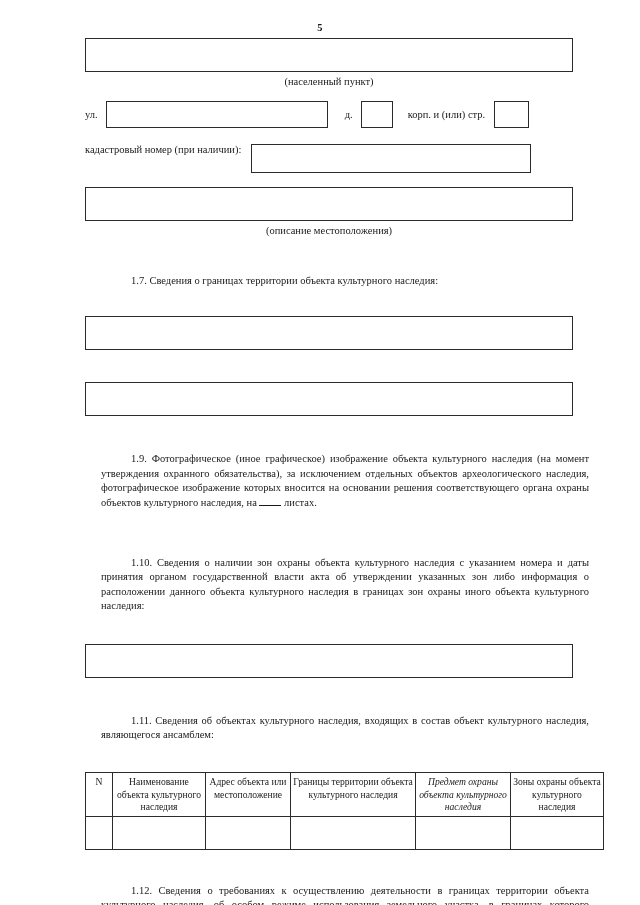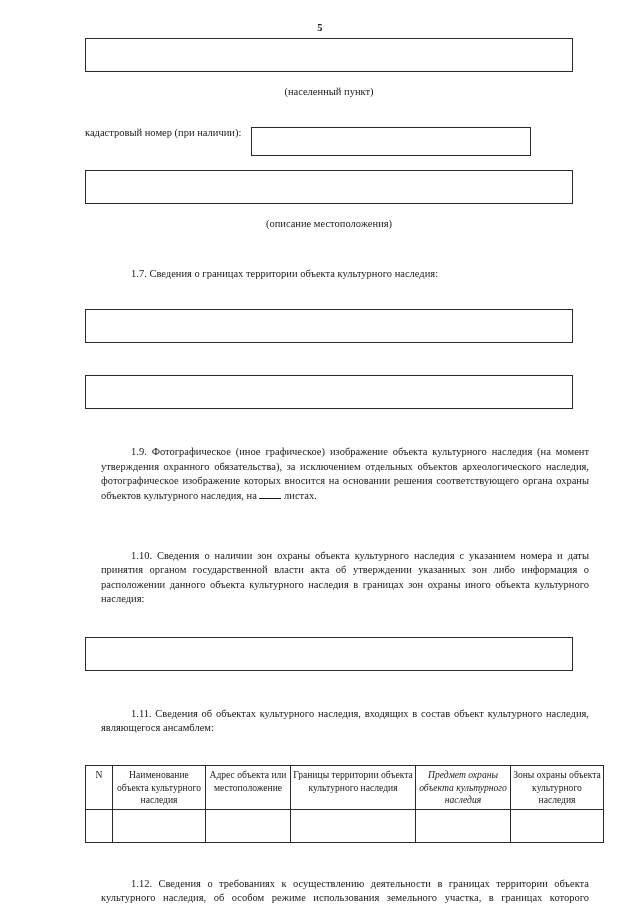--- a/index.html
+++ b/index.html
@@ -43,21 +43,21 @@
     background: #fff;
     box-sizing: border-box;
   }
   .box-full {
     width: 488px;
     height: 34px;
   }
   .caption {
     text-align: center;
     font-size: 10.5px;
-    margin-top: 14px;
+    margin-top: 4px;
     width: 488px;
   }
   
   .addr-row {
     display: flex;
     align-items: center;
     width: 488px;
   }
   .addr-label {
     font-size: 10.5px;
@@ -149,20 +149,28 @@
   <div class="content">
 
     <div class="sp-20"></div>
     <div class="sp-18"></div>
 
     <div class="fbox box-full"></div>
     <div class="caption">(населенный пункт)</div>
 
     <div class="sp-14"></div>
 
+    <div class="addr-row">
+      <span class="addr-label">ул.</span>
+      <span class="fbox box-street"></span>
+      <span class="addr-label lbl-house">д.</span>
+      <span class="fbox box-house"></span>
+      <span class="addr-label lbl-bldg">корп. и (или) стр.</span>
+      <span class="fbox box-bldg"></span>
+    </div>
 
     <div class="sp-16"></div>
 
     <div class="cad-row">
       <span class="addr-label">кадастровый номер (при наличии):</span>
       <span class="fbox box-cad"></span>
     </div>
 
     <div class="sp-14"></div>
 

